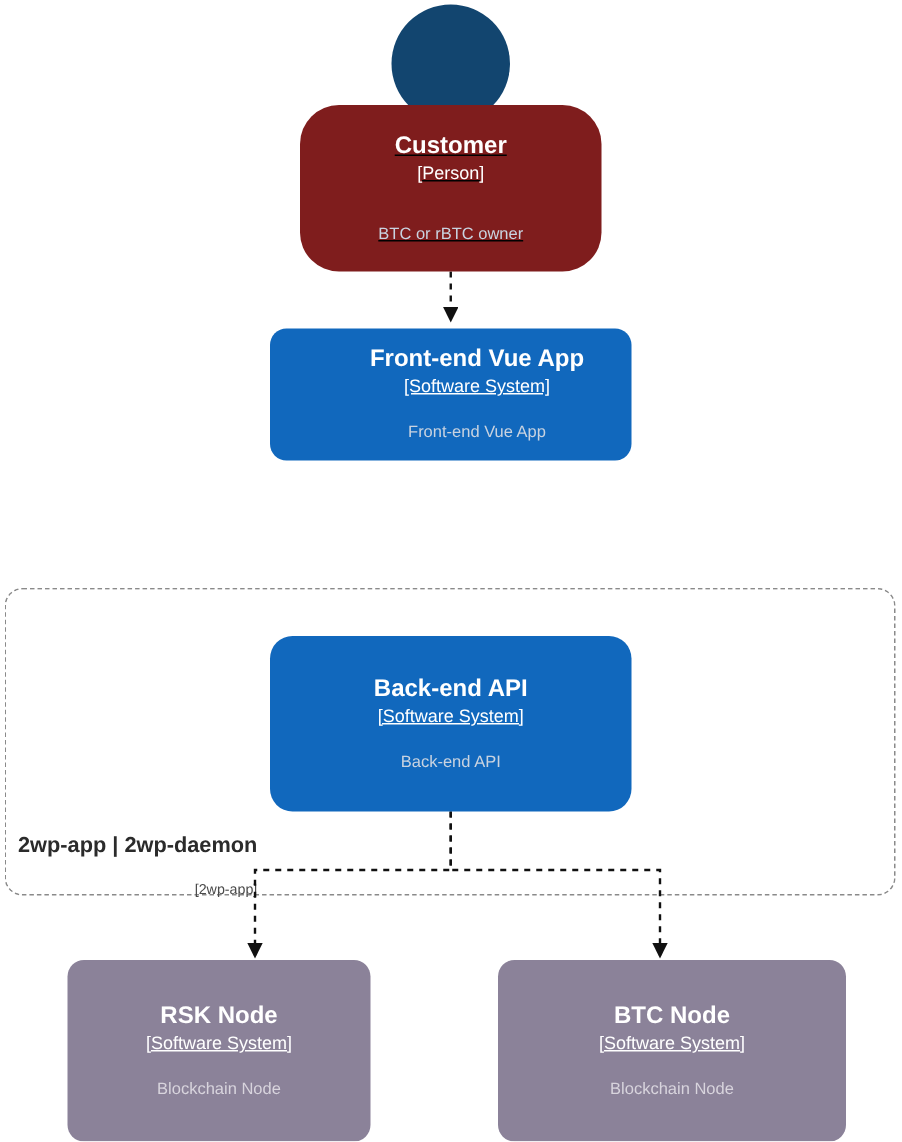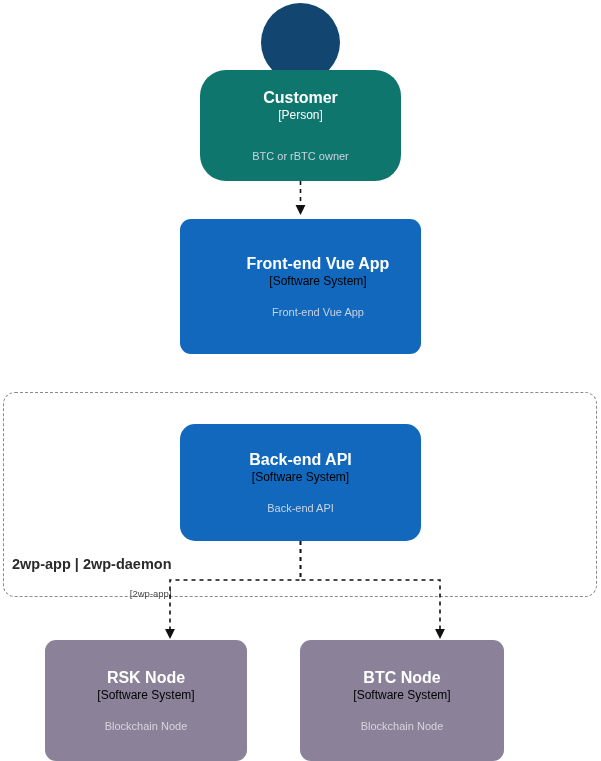--- a/index.html
+++ b/index.html
@@ -59,23 +59,24 @@
   }
   .node .name {
     font-size: 16px;
     font-weight: bold;
     color: #ffffff;
     line-height: 1.2;
   }
   .node .tech {
     font-size: 12px;
     font-weight: normal;
-    color: #000000;
+    color: #ffffff;
     line-height: 1.25;
     margin-top: 1px;
+    text-decoration: underline;
   }
   .node .desc {
     font-size: 11px;
     font-weight: normal;
     line-height: 1.3;
     margin-top: 16px;
   }
 
   .person-head {
     position: absolute;
@@ -141,43 +142,43 @@
 
     <path d="M300.5,181 L300.5,213" stroke="#111111" stroke-width="1.6" fill="none" stroke-dasharray="4,4" marker-end="url(#arrowhead)"></path>
 
     <path d="M300.5,541 L300.5,580 L170,580 L170,637" stroke="#111111" stroke-width="1.6" fill="none" stroke-dasharray="4,4" marker-end="url(#arrowhead)"></path>
 
     <path d="M300.5,541 L300.5,580 L440,580 L440,637" stroke="#111111" stroke-width="1.6" fill="none" stroke-dasharray="4,4" marker-end="url(#arrowhead)"></path>
   </svg>
 
   <div class="person-head" style="left:261px; top:3px; width:79px; height:79px; background:#12456F;"></div>
 
-  <div class="person-body" style="left:200px; top:70px; width:201px; height:111px; background:#0f766e;">
+  <div class="person-body" style="left:200px; top:70px; width:201px; height:111px; background:#7f1d1d;text-decoration:underline;">
     <div class="name">Customer</div>
     <div class="tech">[Person]</div>
     <div class="desc" style="color:#C9D3E0;">BTC or rBTC owner</div>
   </div>
 
-  <div class="node" style="left:180px; top:219px; width:241px; height:135px; background:#1168BD;padding-left:45px;">
+  <div class="node" style="left:180px; top:219px; width:241px; height:88px; background:#1168BD;padding-left:45px;">
     <div class="name">Front-end Vue App</div>
     <div class="tech">[Software System]</div>
     <div class="desc" style="color:#C9D3E0;">Front-end Vue App</div>
   </div>
 
   <div class="node" style="left:180px; top:424px; width:241px; height:117px; background:#1168BD;border-radius:15px;">
     <div class="name">Back-end API</div>
     <div class="tech">[Software System]</div>
     <div class="desc" style="color:#C9D3E0;">Back-end API</div>
   </div>
 
   <div class="node" style="left:45px; top:640px; width:202px; height:121px; background:#8B8299;">
     <div class="name">RSK Node</div>
     <div class="tech">[Software System]</div>
     <div class="desc" style="color:#D8D4DD;">Blockchain Node</div>
   </div>
 
-  <div class="node" style="left:300px; top:640px; width:204px; height:121px; background:#8B8299;">
+  <div class="node" style="left:332px; top:640px; width:232px; height:121px; background:#8B8299;">
     <div class="name">BTC Node</div>
     <div class="tech">[Software System]</div>
     <div class="desc" style="color:#D8D4DD;">Blockchain Node</div>
   </div>
 
 </div>
 
 </body></html>

